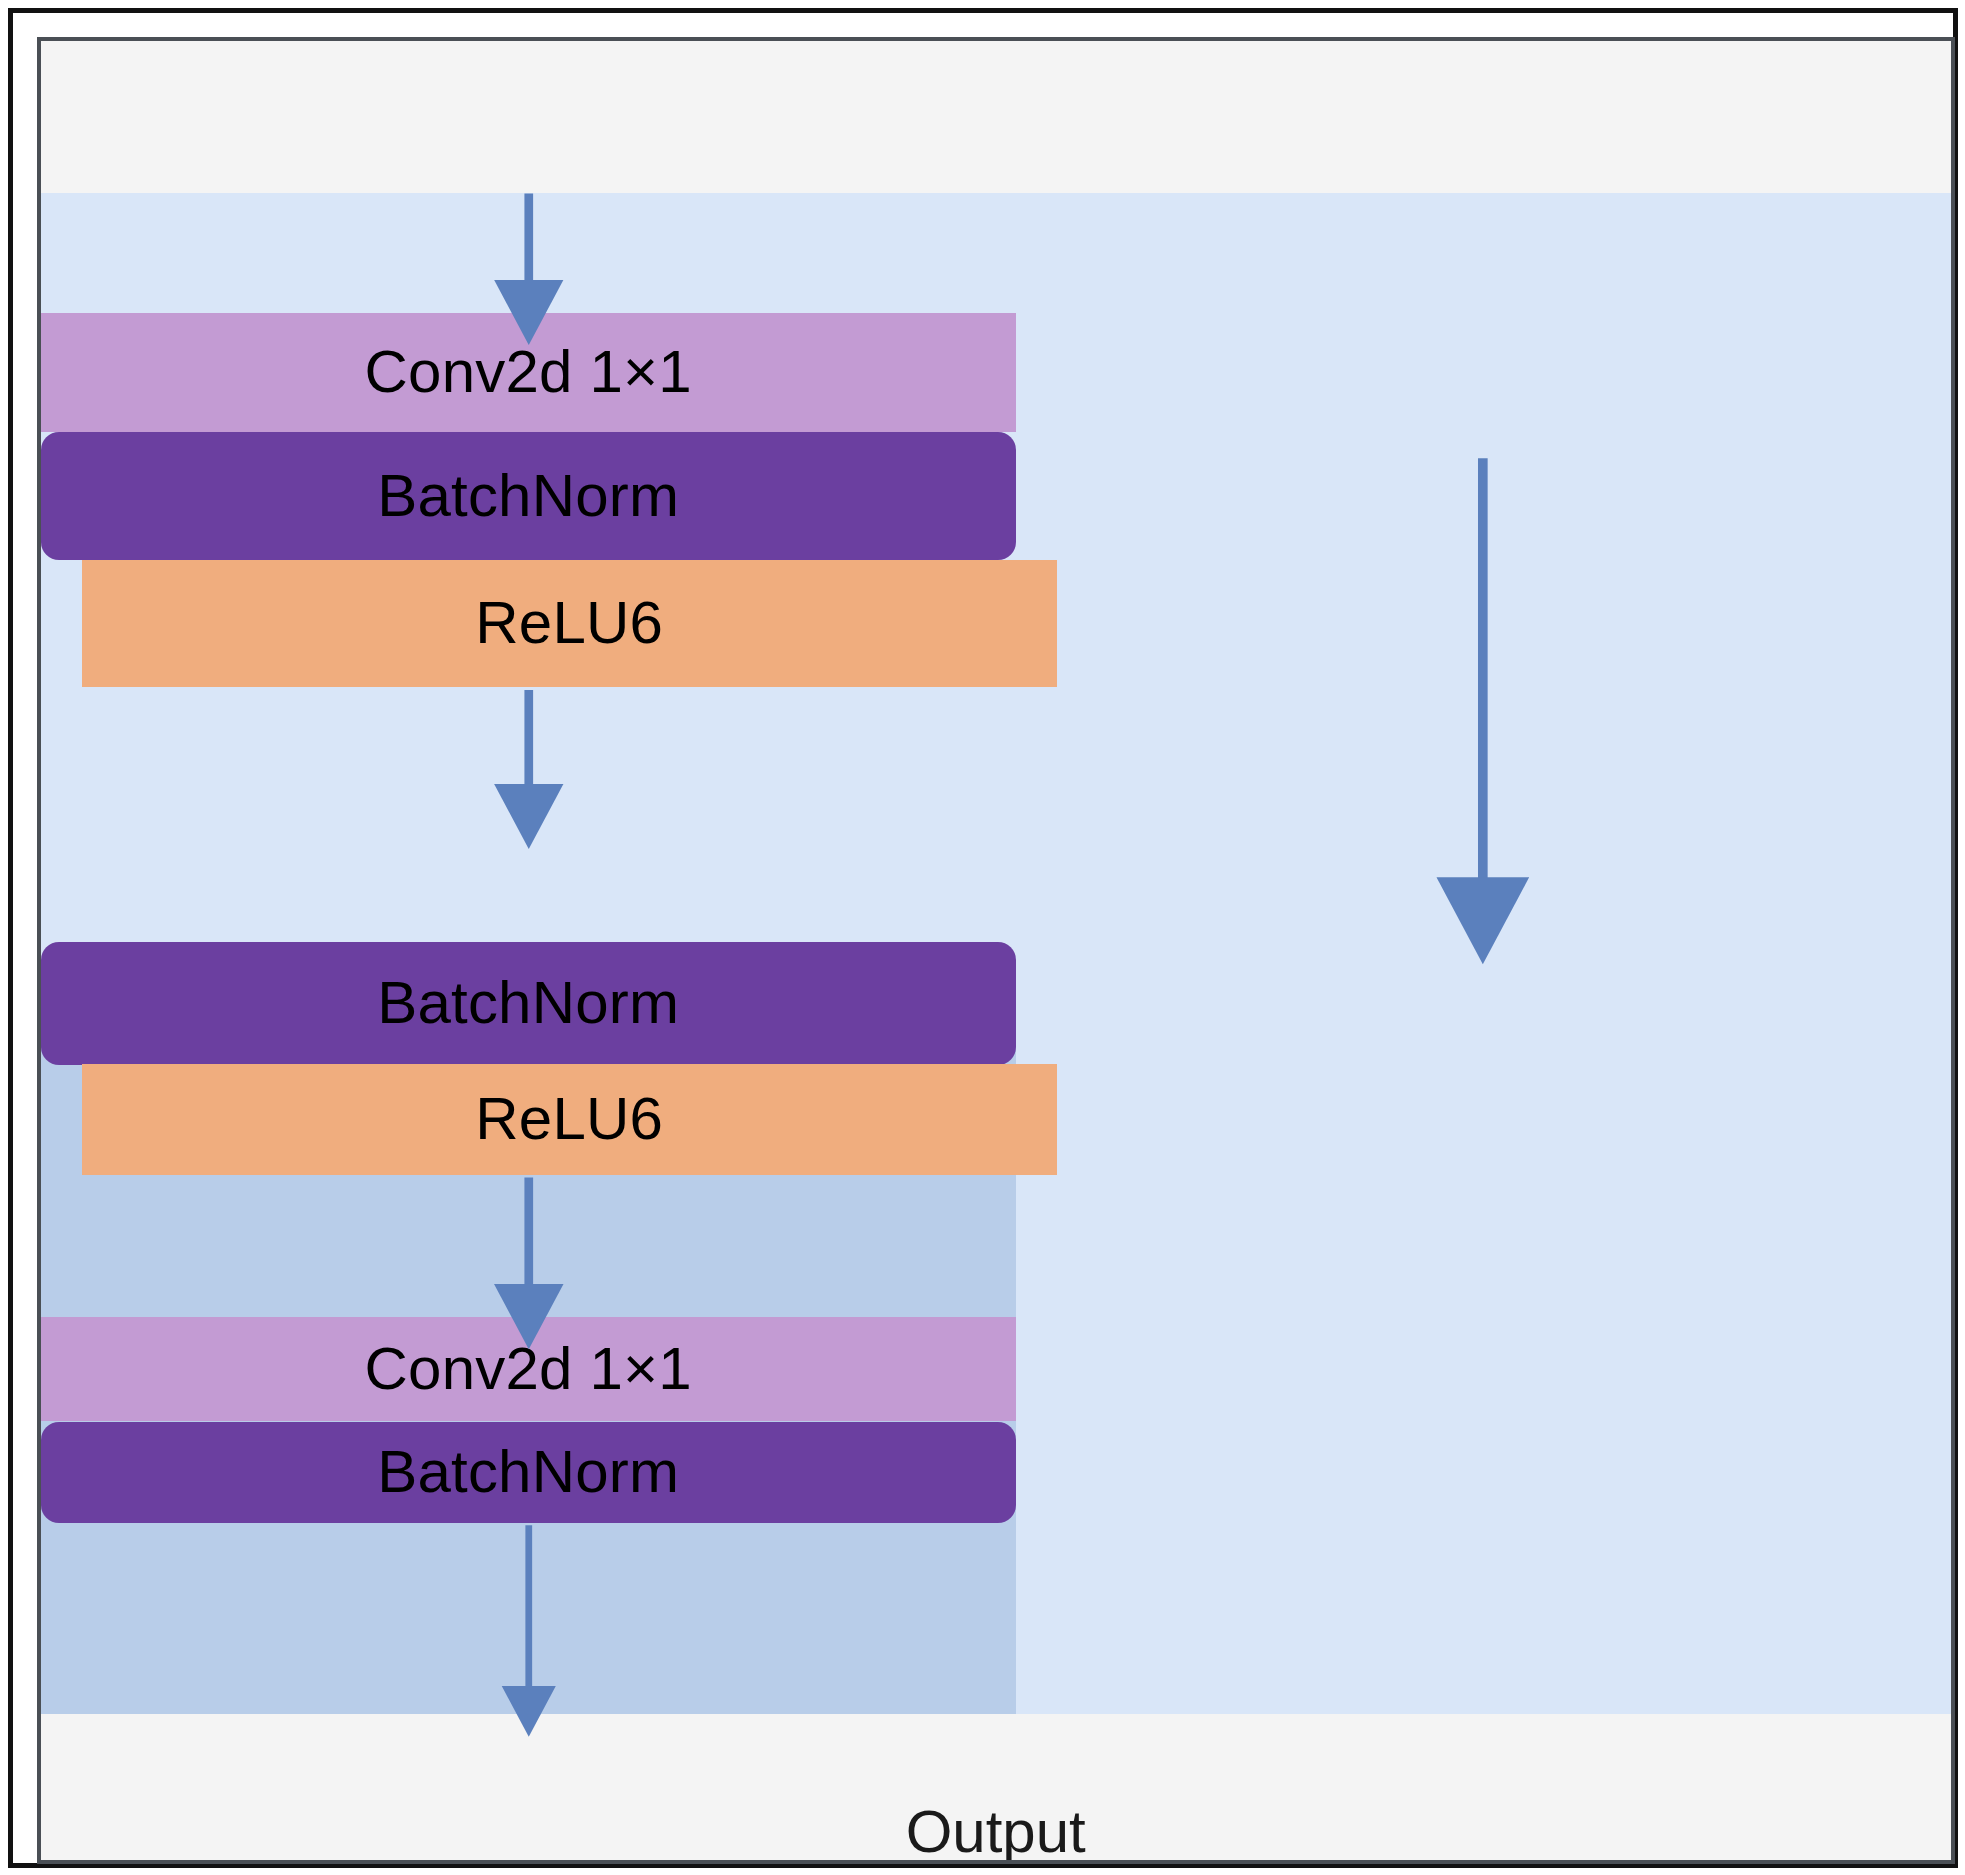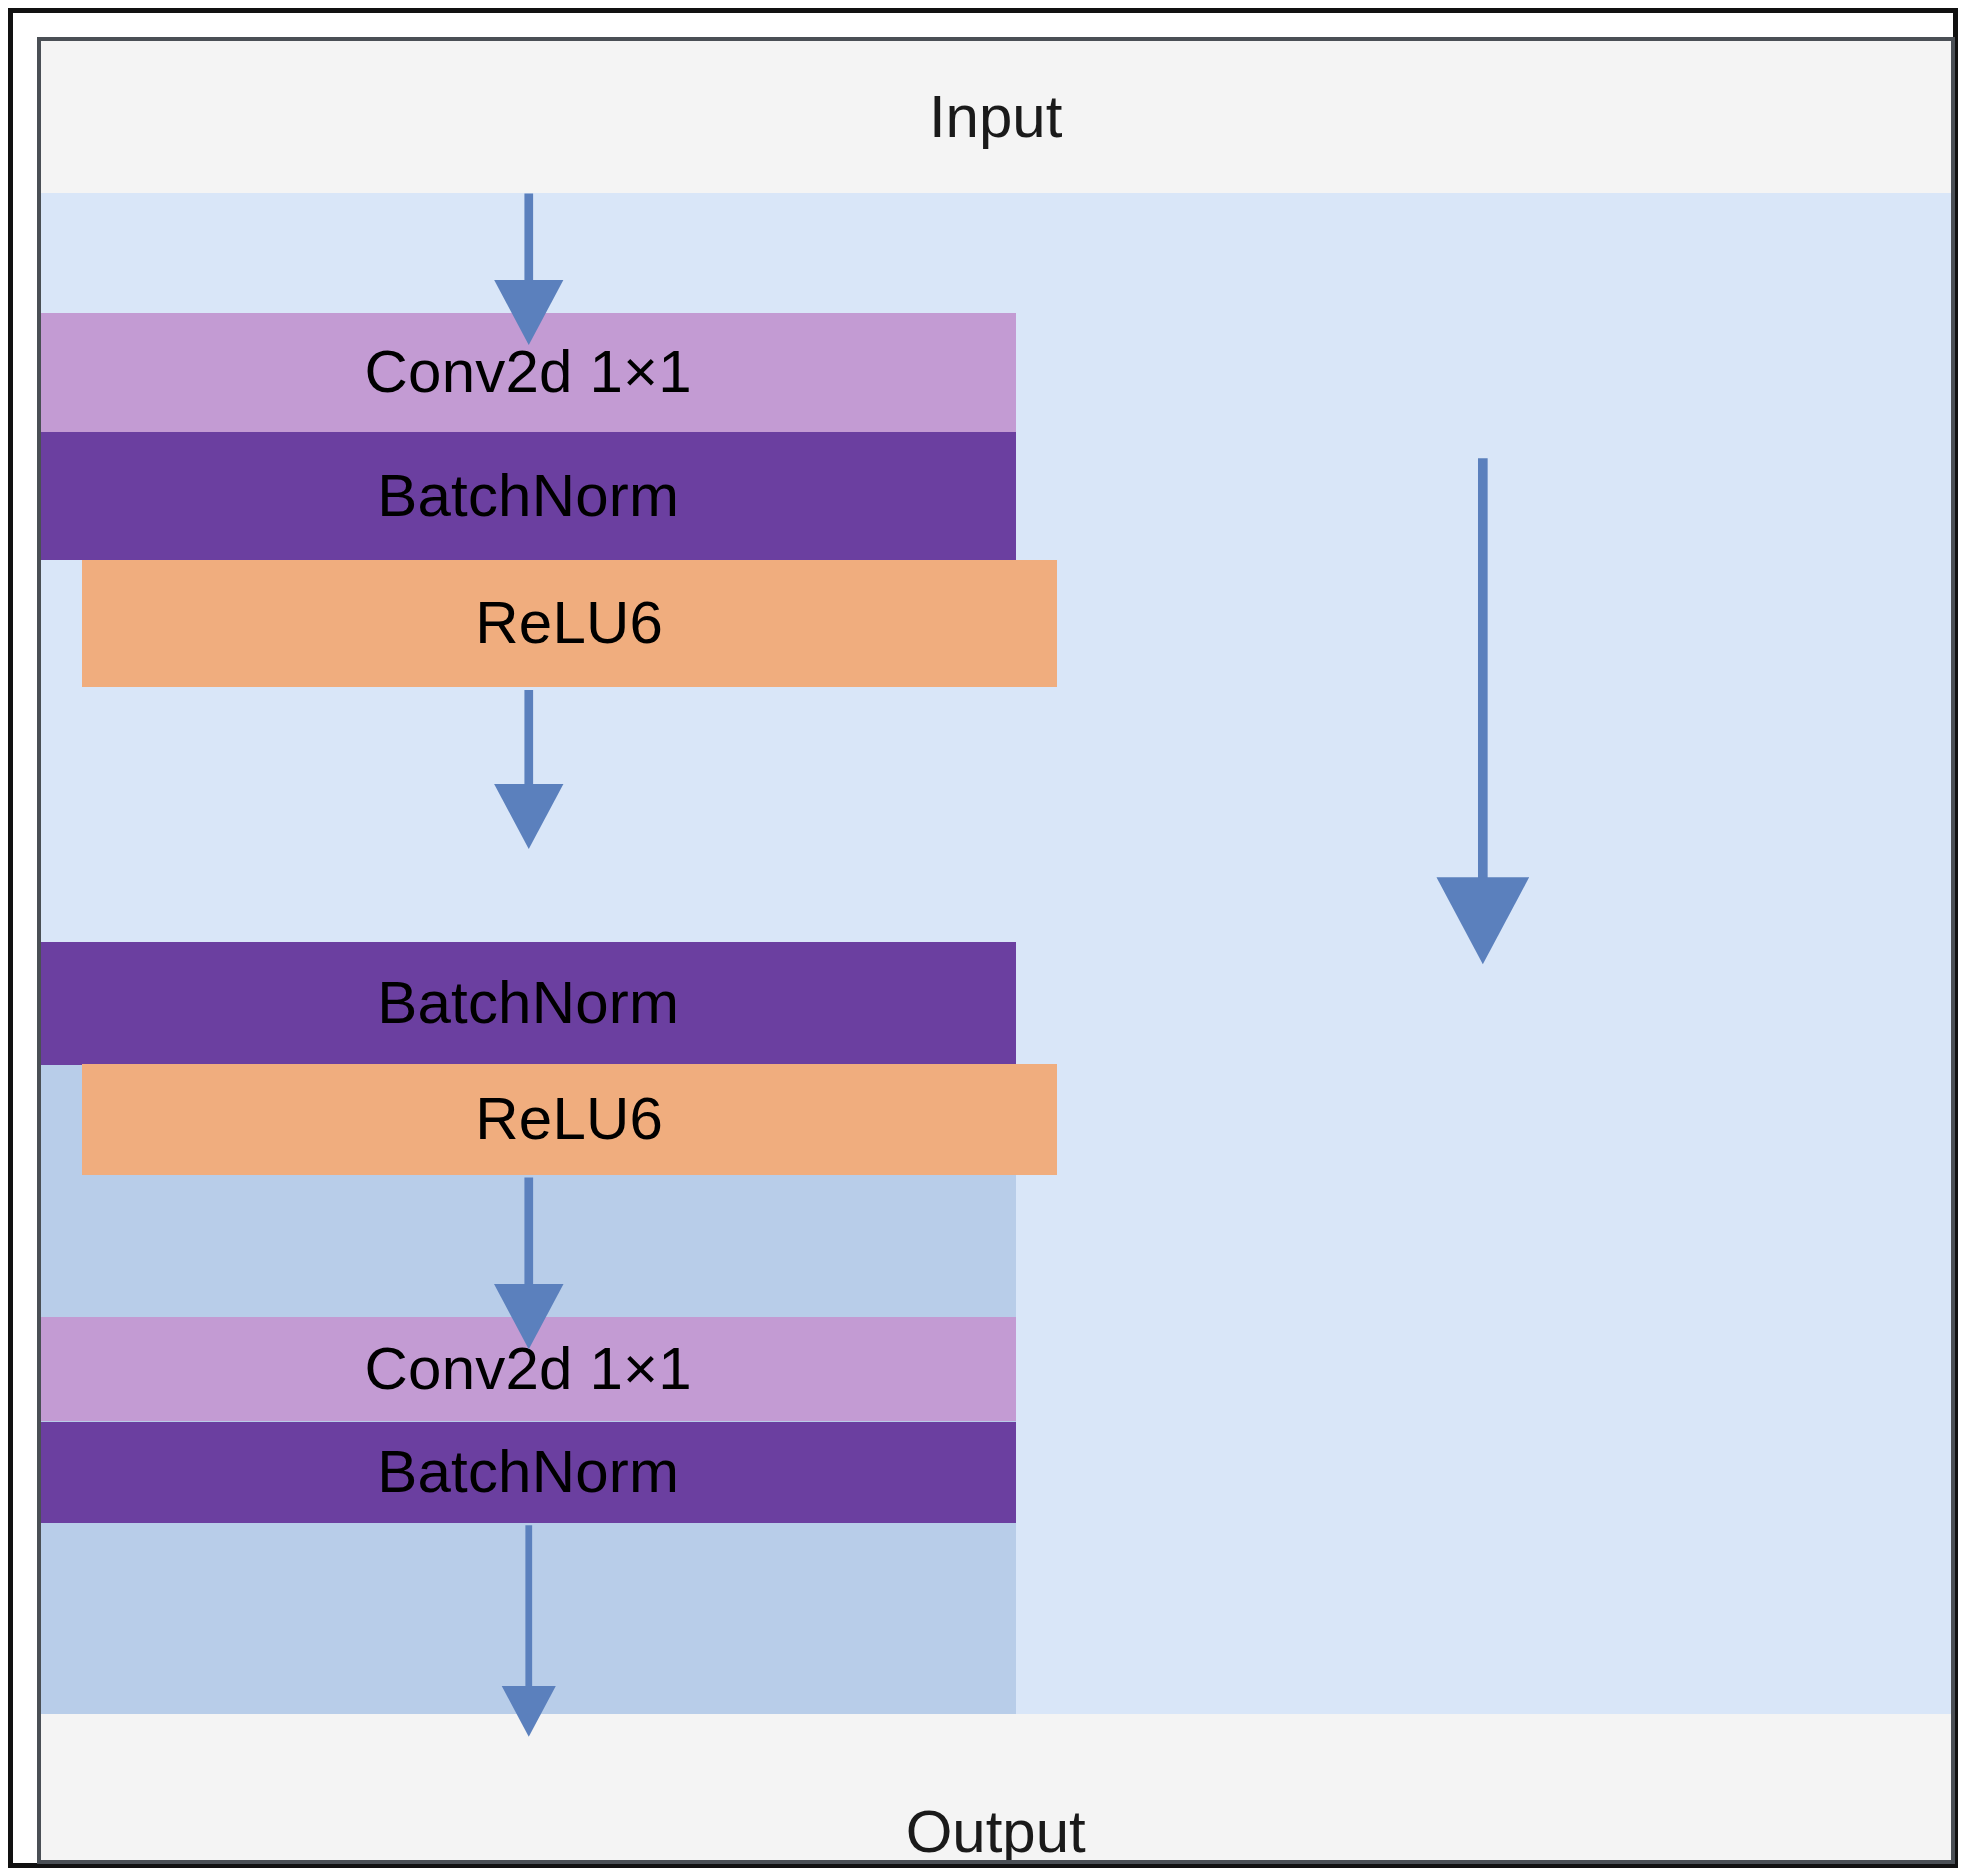--- a/index.html
+++ b/index.html
@@ -67,21 +67,21 @@
     display: flex;
     align-items: center;
     justify-content: center;
     color: #000000;
     font-size: 60px;
     line-height: 1;
     letter-spacing: 0.2px;
     white-space: nowrap;
   }
   .layer.conv   { background: #c39bd3; }
-  .layer.bn     { background: #6b3fa0; }
+  .layer.bn     { background: #6b3fa0; border-radius: 18px; }
   .layer.relu   { background: #f0ad7e; margin-left: 41px; }
 
   .endcap {
     position: absolute;
     left: 0;
     right: 0;
     background: #f4f4f4;
     display: flex;
     align-items: center;
     justify-content: center;
@@ -128,23 +128,20 @@
       <div class="tick tick-b" style="left:869px;"></div>
       <div class="tick tick-b" style="left:1062px;"></div>
       <div class="tick tick-b" style="left:1255px;"></div>
       <div class="tick tick-b" style="left:1448px;"></div>
       <div class="tick tick-b" style="left:1641px;"></div>
 
       <div class="bg-band" style="top:152px; height:1521px;"></div>
 
       <div class="col-band" style="left:0px; top:990px; width:975px; height:683px;"></div>
 
-      <div class="endcap" style="top:0px; height:152px;">
-        <span>Input</span>
-      </div>
 
       <div class="layer conv" style="left:0px; top:272px; width:975px; height:119px;">
         <span>Conv2d 1×1</span>
       </div>
 
       <div class="layer bn" style="left:0px; top:391px; width:975px; height:128px;">
         <span>BatchNorm</span>
       </div>
 
       <div class="layer relu" style="left:0px; top:519px; width:975px; height:127px;">

